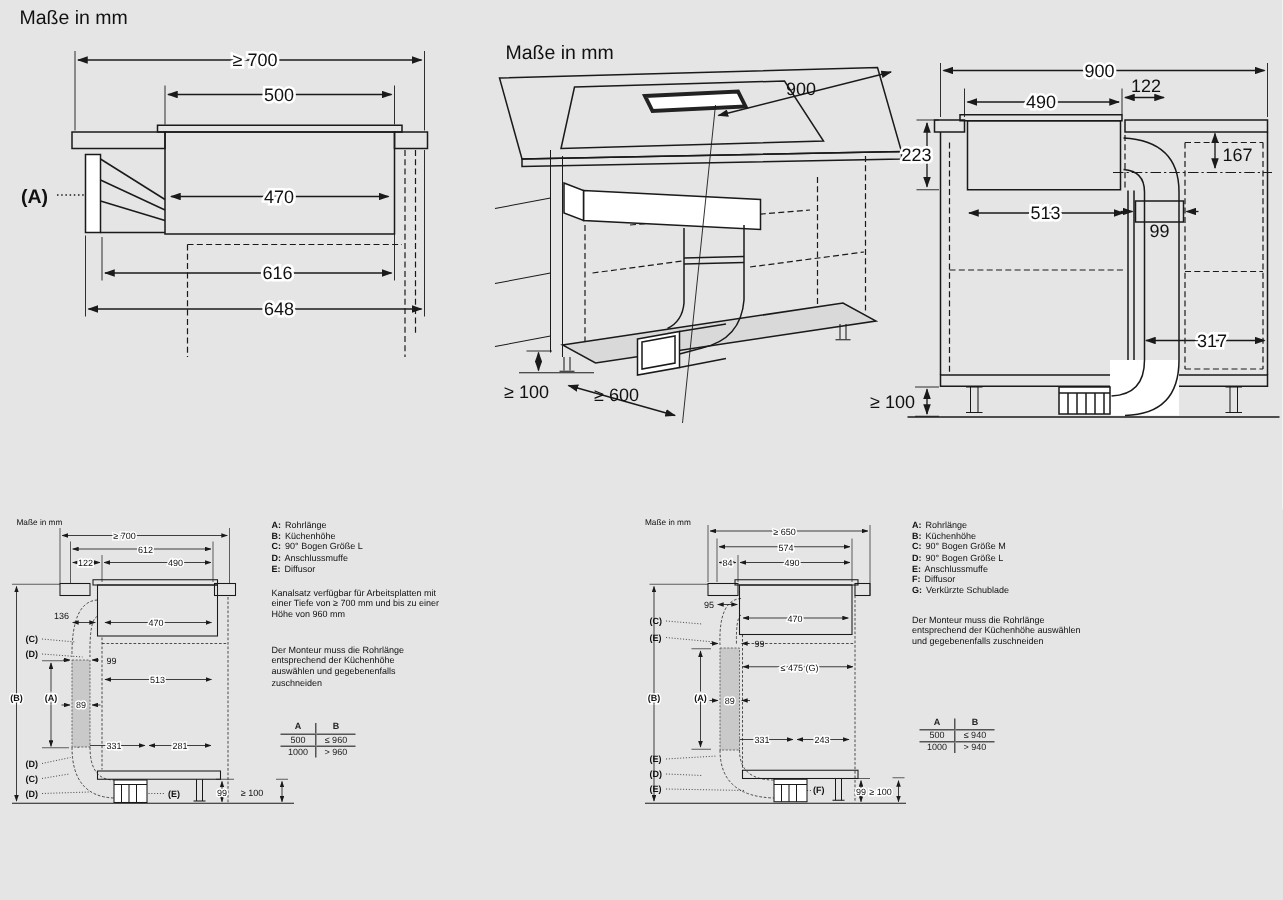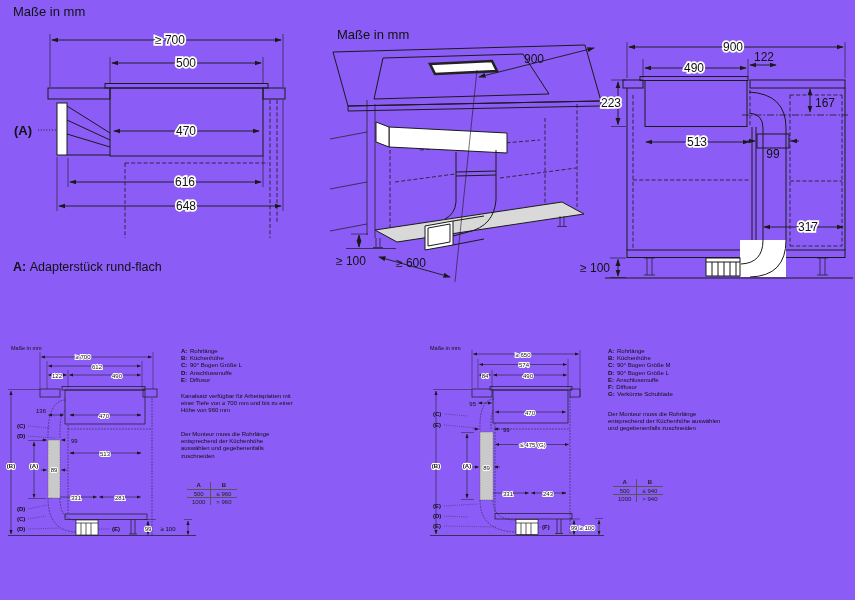--- a/index.html
+++ b/index.html
@@ -1,16 +1,16 @@
 <!DOCTYPE html>
 <html><head>
 <meta charset="utf-8">
 <style>
   html,body{margin:0;padding:0;background:#fff;}
-  .stage{position:relative;width:855px;height:600px;background:#8b5cf6;overflow:hidden;
+  .stage{position:relative;width:855px;height:600px;background:#e5e5e5;overflow:hidden;
          font-family:"Liberation Sans",sans-serif;color:#111;}
   .stage svg{position:absolute;overflow:visible;}
   
   .ln{fill:none;stroke:#1a1a1a;stroke-linecap:butt;stroke-linejoin:miter;}
   .st{stroke-width:1;}   .st2{stroke-width:.7;}
   .thin{stroke-width:.6;} .thin2{stroke-width:.45;}
   .dim{stroke-width:.9;}  .dim2{stroke-width:.55;}
   .dash{stroke-dasharray:4 2.2;stroke-width:.8;}
   .dash2{stroke-dasharray:1.8 1.2;stroke-width:.5;}
   .ddot{stroke-dasharray:7 2 1.5 2;stroke-width:.8;}
@@ -101,21 +101,20 @@
         <line x1="277" y1="100" x2="277" y2="222"></line>
     </g>
 
     <text class="t12 mid halo" x="170" y="44">≥ 700</text>
     <text class="t12 mid halo" x="186" y="67">500</text>
     <text class="t12 mid halo" x="186" y="135">470</text>
     <text class="t12 mid halo" x="185" y="186">616</text>
     <text class="t12 mid halo" x="186" y="210">648</text>
     <text class="t13 b" x="14" y="135">(A)</text>
   </svg>
-  <div class="abs cap" style="left:13px;top:260px"><b>A:</b>&nbsp;<span>Adapterstück rund-flach</span></div>
 
   <svg style="left:325px;top:15px" width="285" height="290" viewBox="325 15 285 290">
     <text class="t13" x="337" y="39">Maße in mm</text>
 
     <g class="ln dash">
       <line x1="390" y1="150" x2="390" y2="236"></line>
         <line x1="545" y1="118" x2="545" y2="213"></line>
       <line x1="577" y1="104" x2="577" y2="207"></line>
         <line x1="395" y1="182" x2="455" y2="174"></line>
       <line x1="500" y1="178" x2="576" y2="168"></line>

